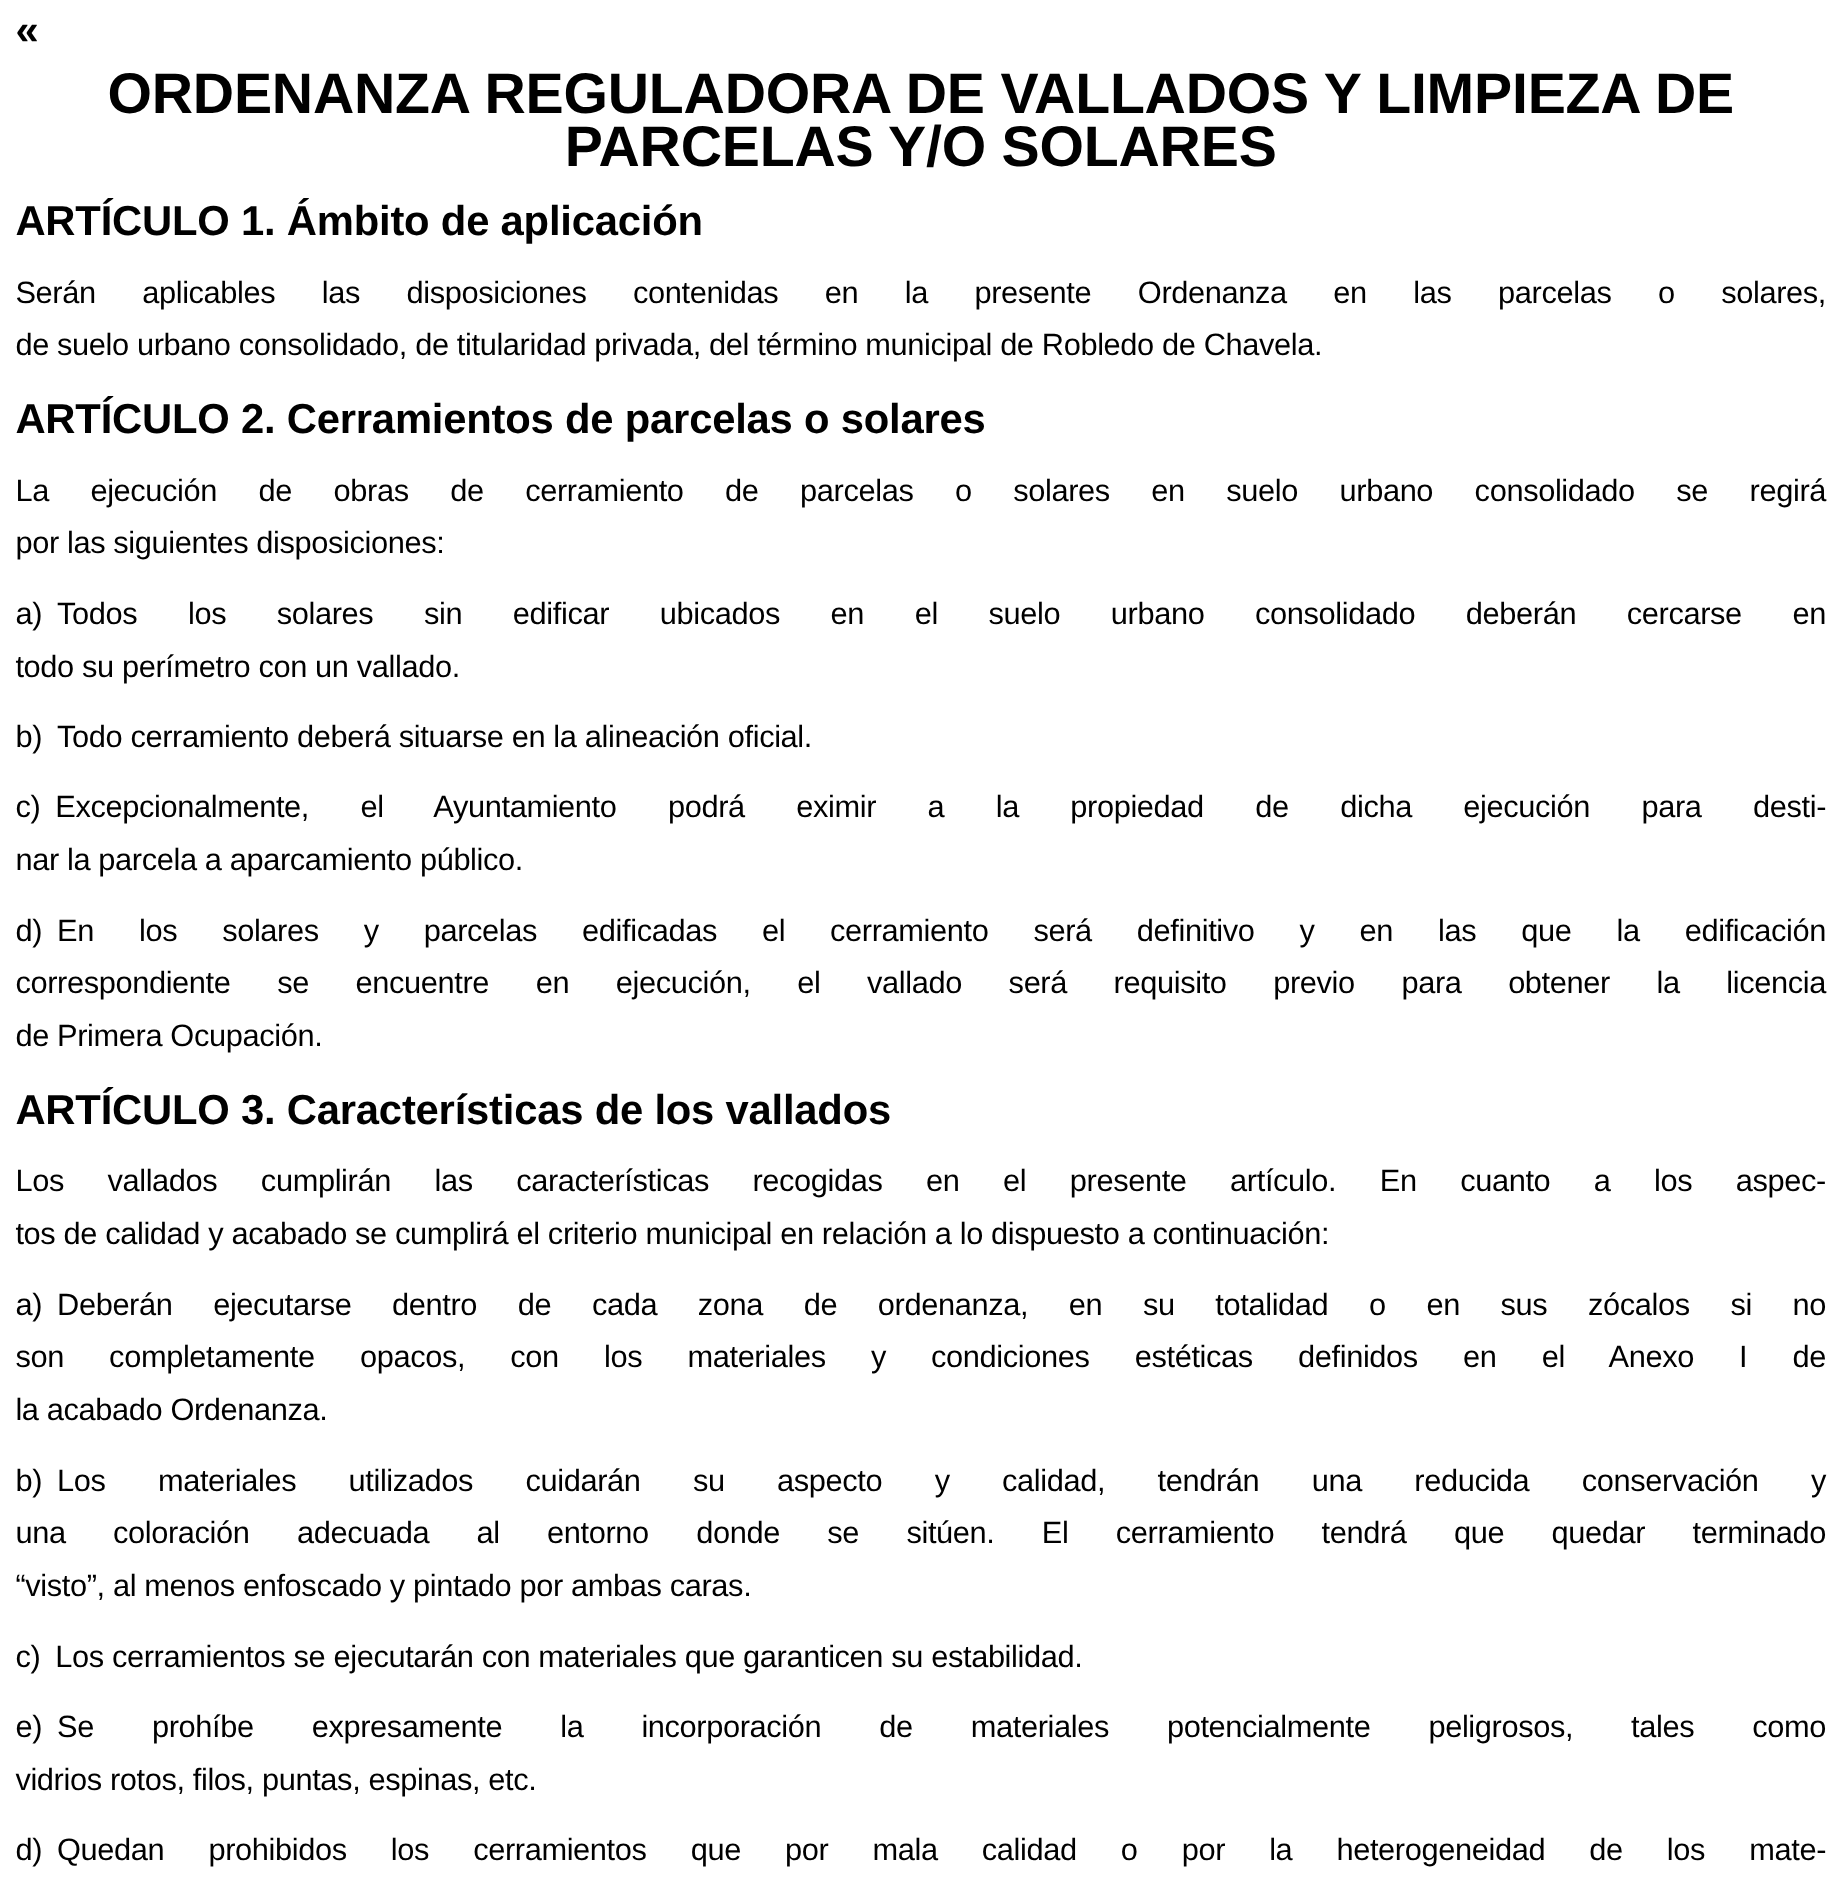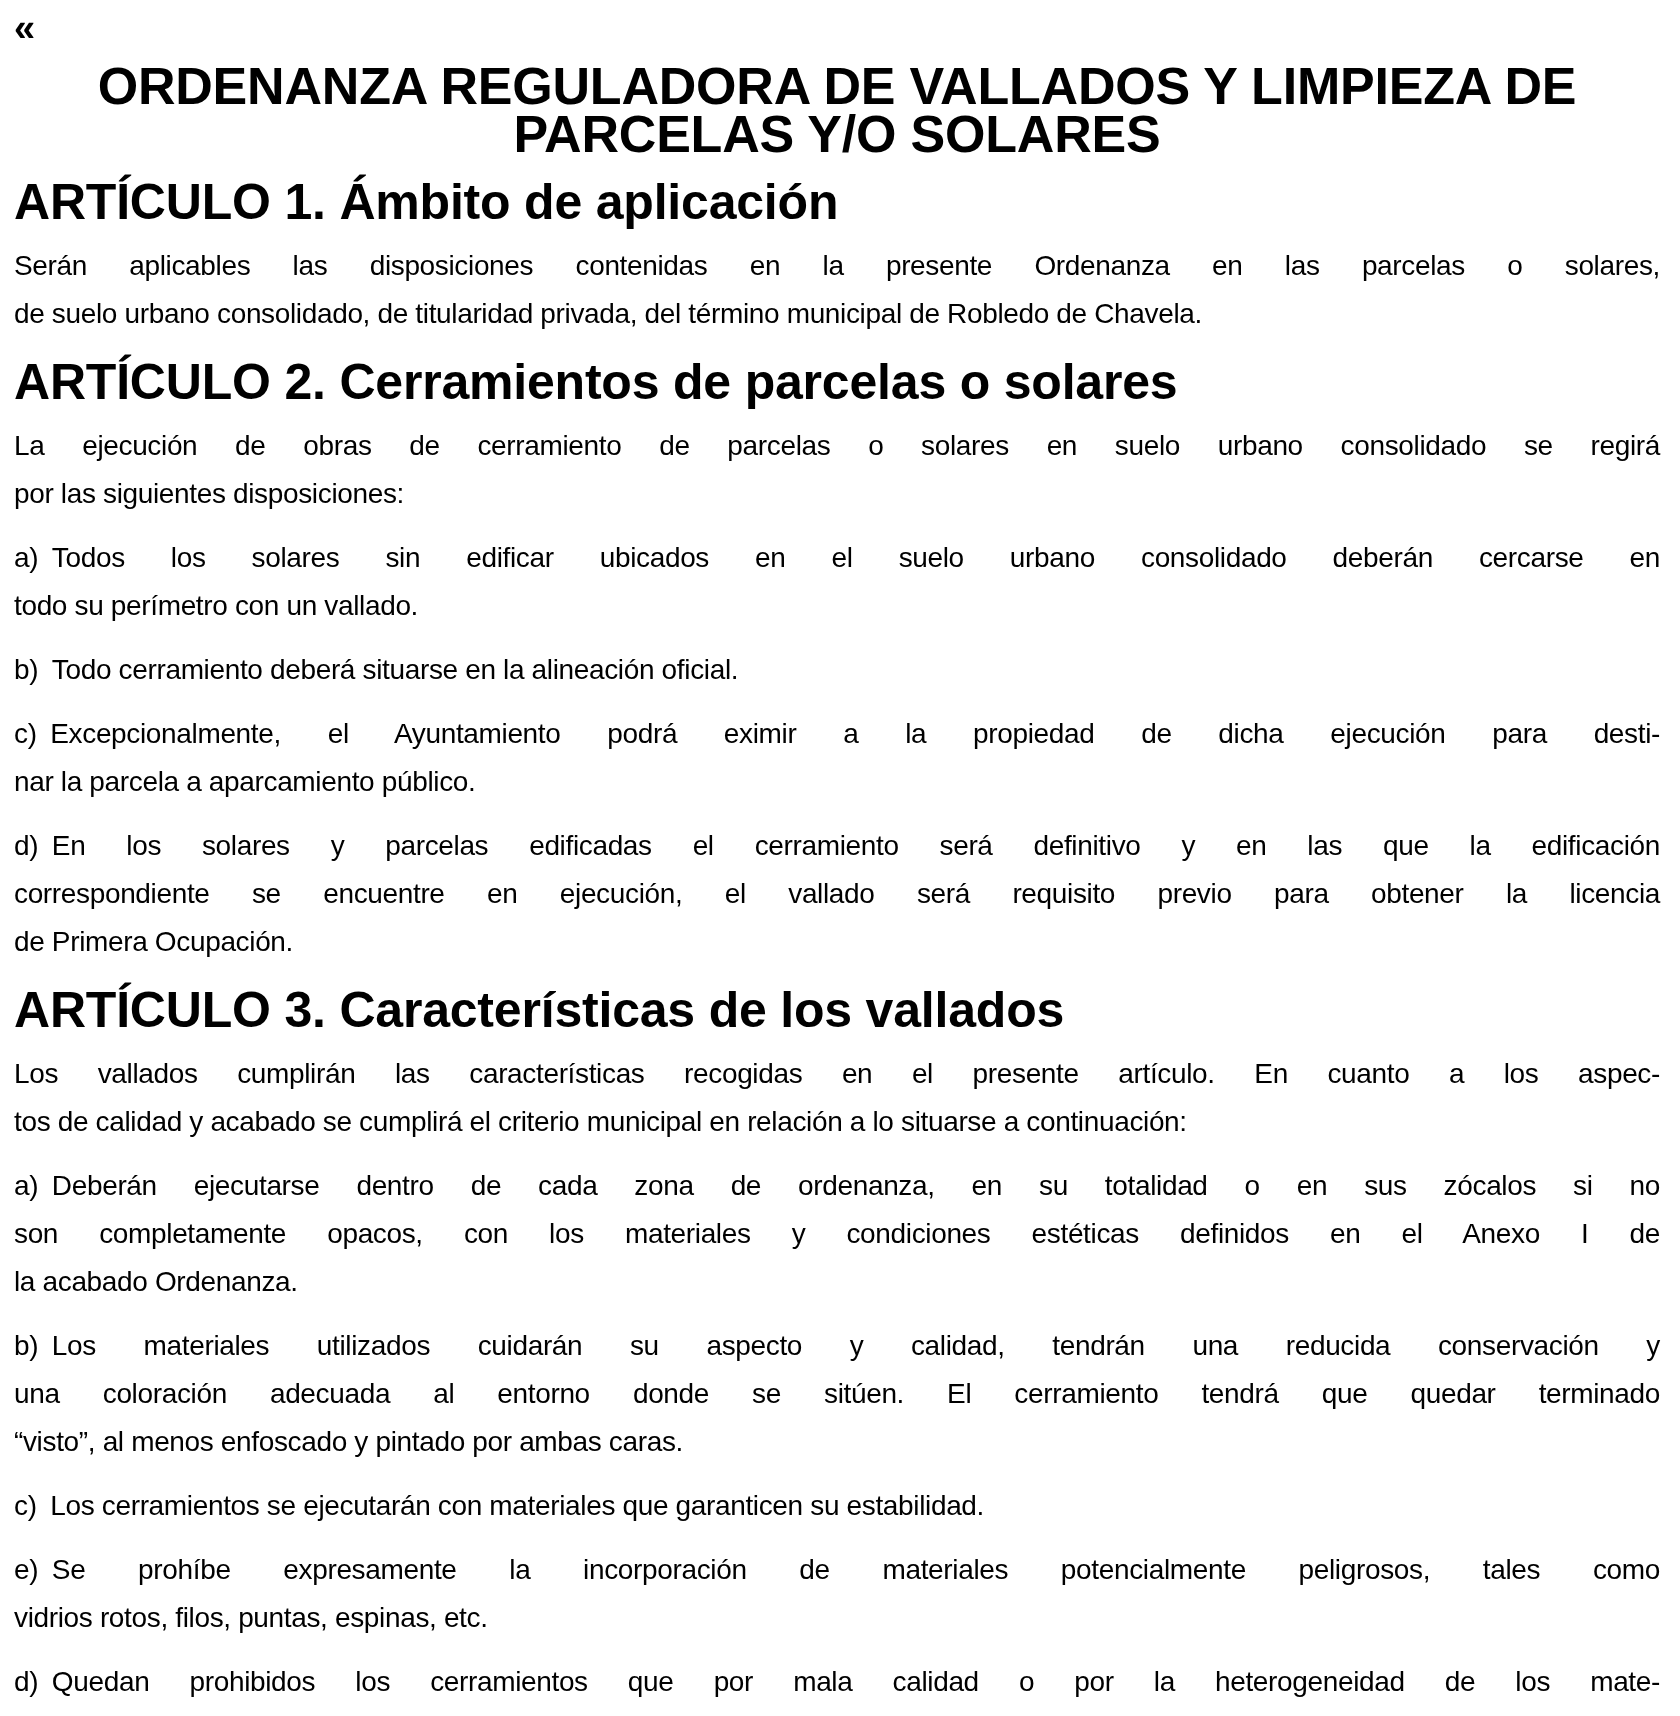--- a/index.html
+++ b/index.html
@@ -28,21 +28,21 @@
   .doc-title {
     margin: 14px 0 0 0;
     font-size: 52px;
     font-weight: bold;
     line-height: 48px;
     text-align: center;
     letter-spacing: -0.2px;
   }
   .article-heading {
     margin: 20px 0 0 0;
-    font-size: 50px;
+    font-size: 38px;
     font-weight: bold;
     line-height: 48px;
     text-align: left;
     letter-spacing: -0.2px;
   }
   .para {
     margin: 16px 0 0 0;
     font-size: 28px;
     line-height: 48px;
     letter-spacing: -0.35px;
@@ -85,21 +85,21 @@
         <span class="line">nar la parcela a aparcamiento público.</span>
       </p>
       <p class="para">
         <span class="line fill">d) En los solares y parcelas edificadas el cerramiento será definitivo y en las que la edificación</span>
         <span class="line fill">correspondiente se encuentre en ejecución, el vallado será requisito previo para obtener la licencia</span>
         <span class="line">de Primera Ocupación.</span>
       </p>
       <h2 class="article-heading">ARTÍCULO 3. Características de los vallados</h2>
       <p class="para">
         <span class="line fill">Los vallados cumplirán las características recogidas en el presente artículo. En cuanto a los aspec-</span>
-        <span class="line">tos de calidad y acabado se cumplirá el criterio municipal en relación a lo situarse a continuación:</span>
+        <span class="line">tos de calidad y acabado se cumplirá el criterio municipal en relación a lo dispuesto a continuación:</span>
       </p>
       <p class="para">
         <span class="line fill">a) Deberán ejecutarse dentro de cada zona de ordenanza, en su totalidad o en sus zócalos si no</span>
         <span class="line fill">son completamente opacos, con los materiales y condiciones estéticas definidos en el Anexo I de</span>
         <span class="line">la acabado Ordenanza.</span>
       </p>
       <p class="para">
         <span class="line fill">b) Los materiales utilizados cuidarán su aspecto y calidad, tendrán una reducida conservación y</span>
         <span class="line fill">una coloración adecuada al entorno donde se sitúen. El cerramiento tendrá que quedar terminado</span>
         <span class="line">“visto”, al menos enfoscado y pintado por ambas caras.</span>

